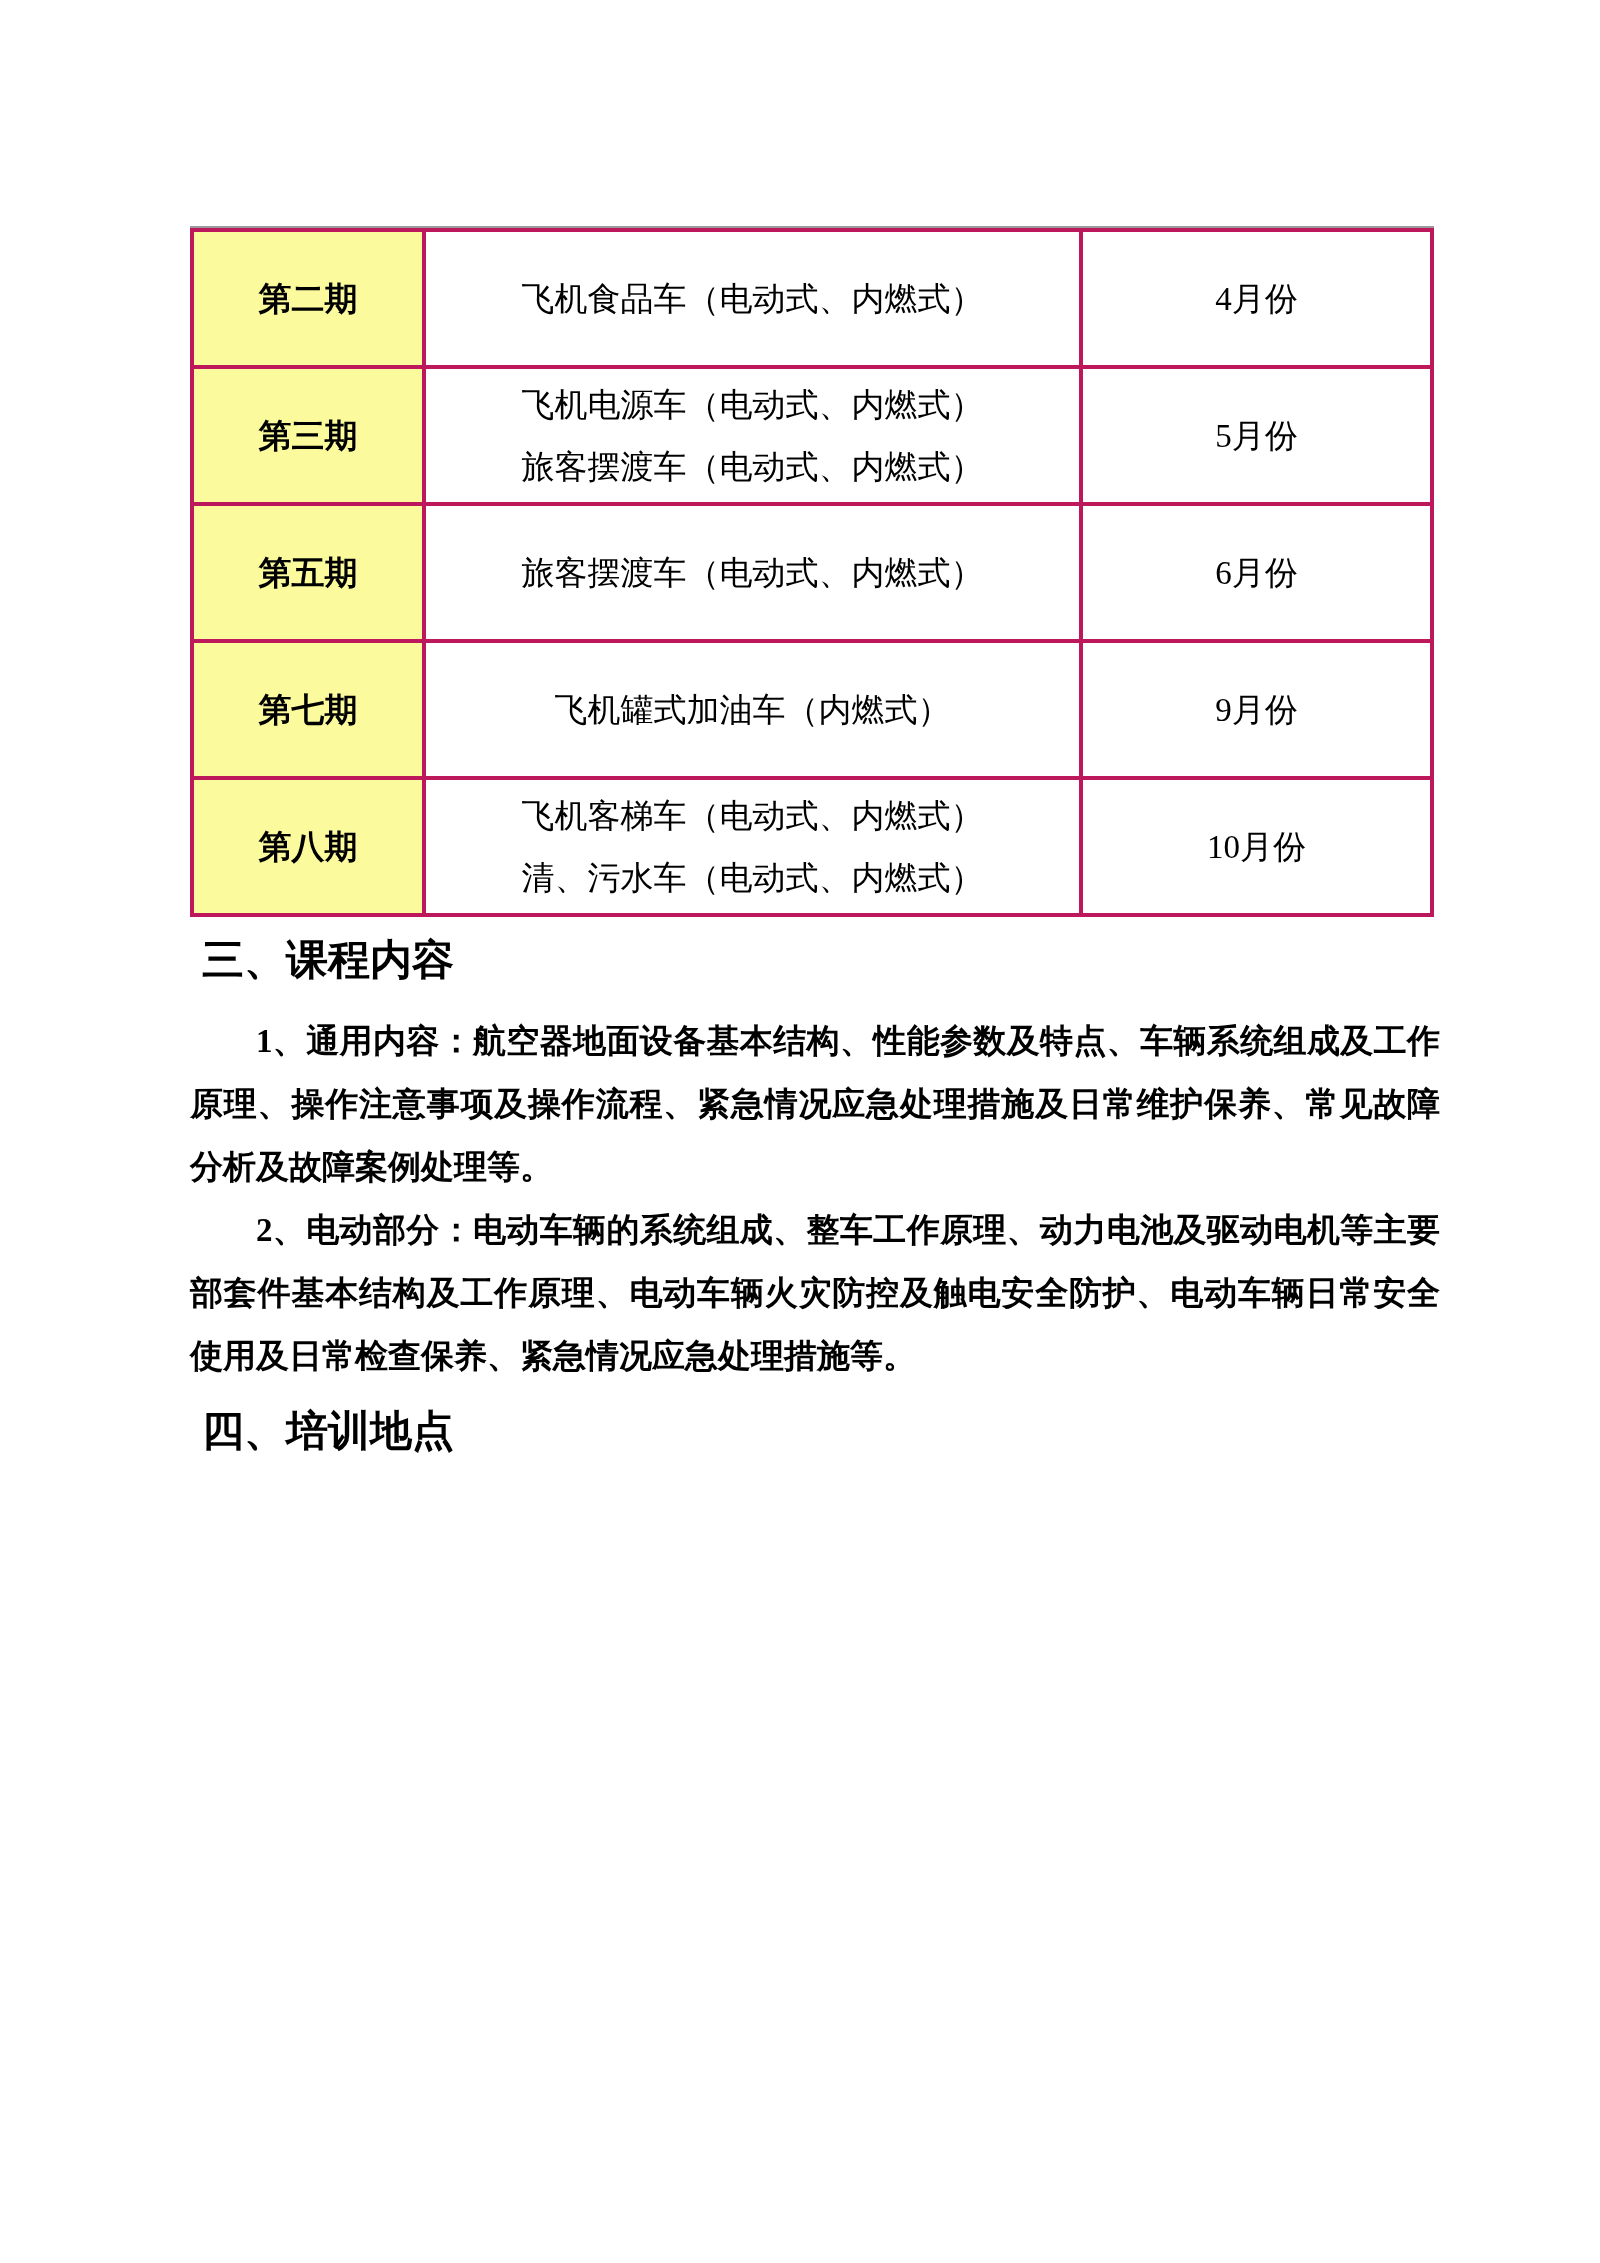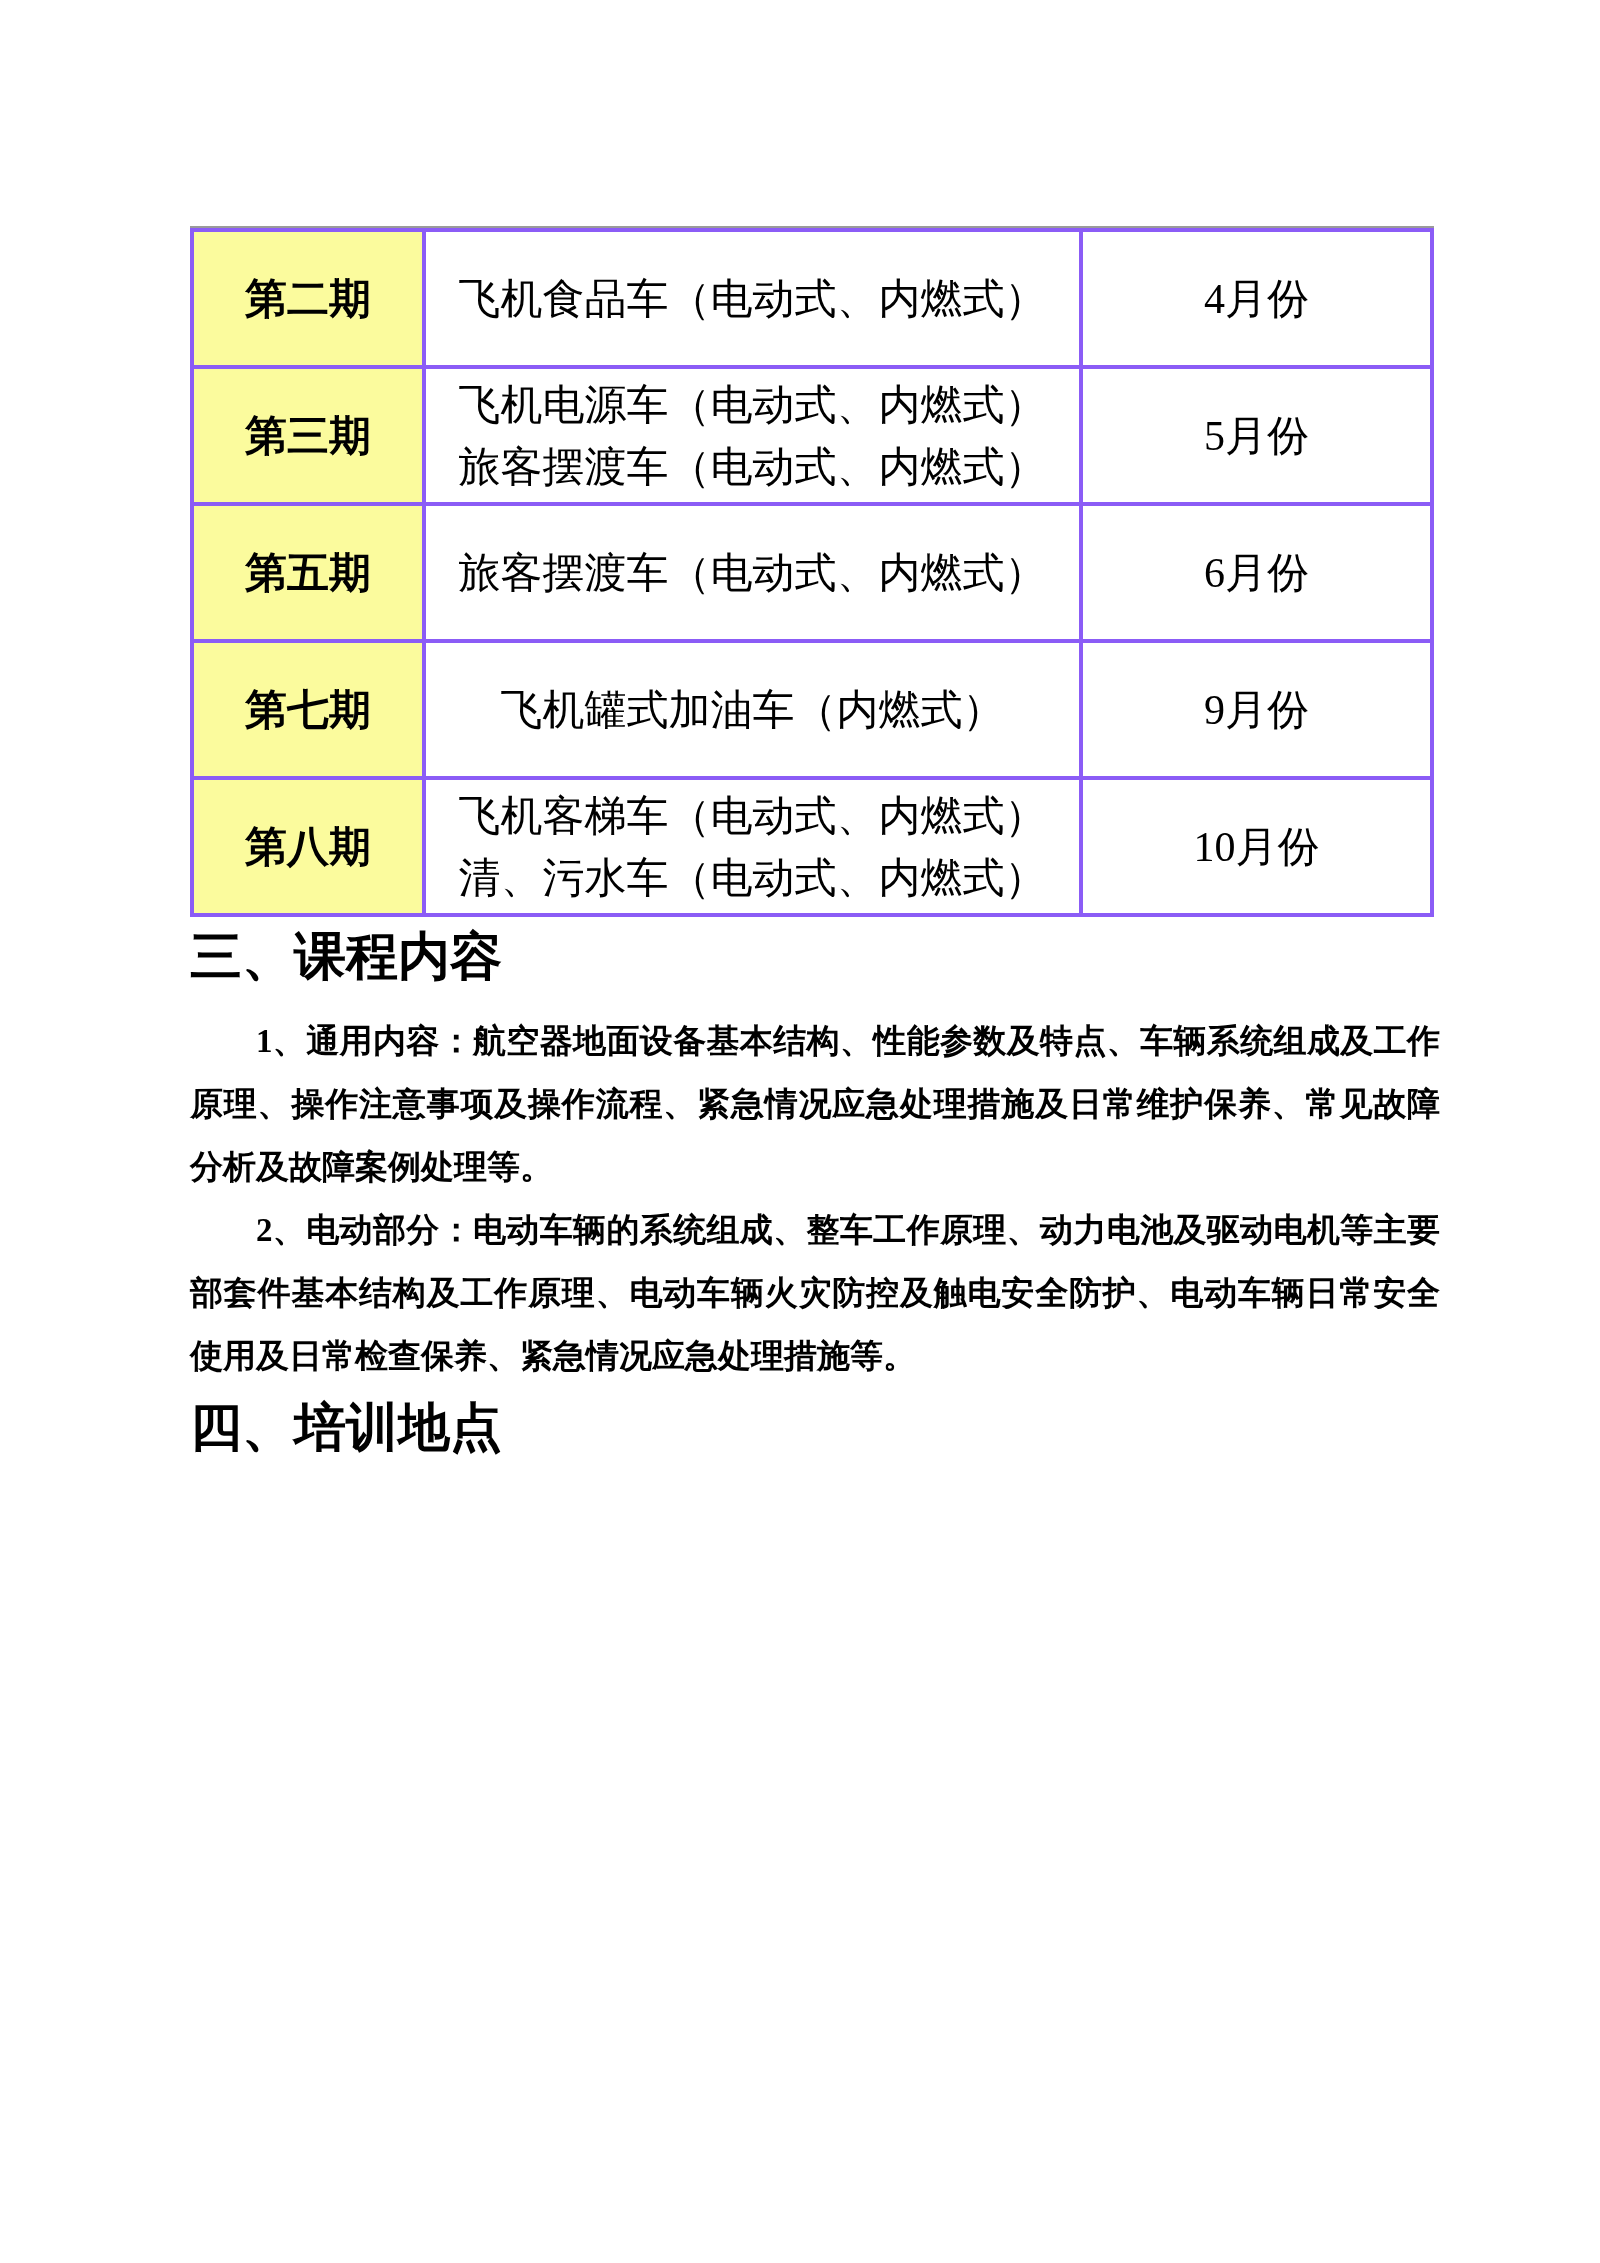--- a/index.html
+++ b/index.html
@@ -16,40 +16,40 @@
     left: 190px; top: 228px;
     width: 1250px;
   }
   table.schedule {
     border-collapse: collapse;
     table-layout: fixed;
     width: 1240px;
     box-shadow: 0 -2px 0 0 #9a9a9a; 
   }
   table.schedule td {
-    border: 4px solid #8b5cf6;
+    border: 4px solid #be185d;
     text-align: center;
     vertical-align: middle;
-    font-size: 42px;
+    font-size: 33px;
     line-height: 62px;
     padding: 0;
   }
   table.schedule tr { height: 137px; }
   td.period-cell {
     background: #fbfb9d;
     font-weight: bold;
     font-size: 34px;
   }
   .equip-line { text-align: center; }
   h2.sec-heading {
-    font-family: Liberation Mono, monospace;
-    font-size: 52px;
+    font-family: Liberation Serif, serif;
+    font-size: 42px;
     font-weight: bold;
     line-height: 63px;
-    margin: 12px 0 18px 0;
+    margin: 12px 0 18px 12px;
   }
   p.body-par {
     font-size: 33px;
     line-height: 63px;
     margin: 0;
     text-indent: 66px;
     text-align: justify;
     font-weight: bold;
   }
 </style>

